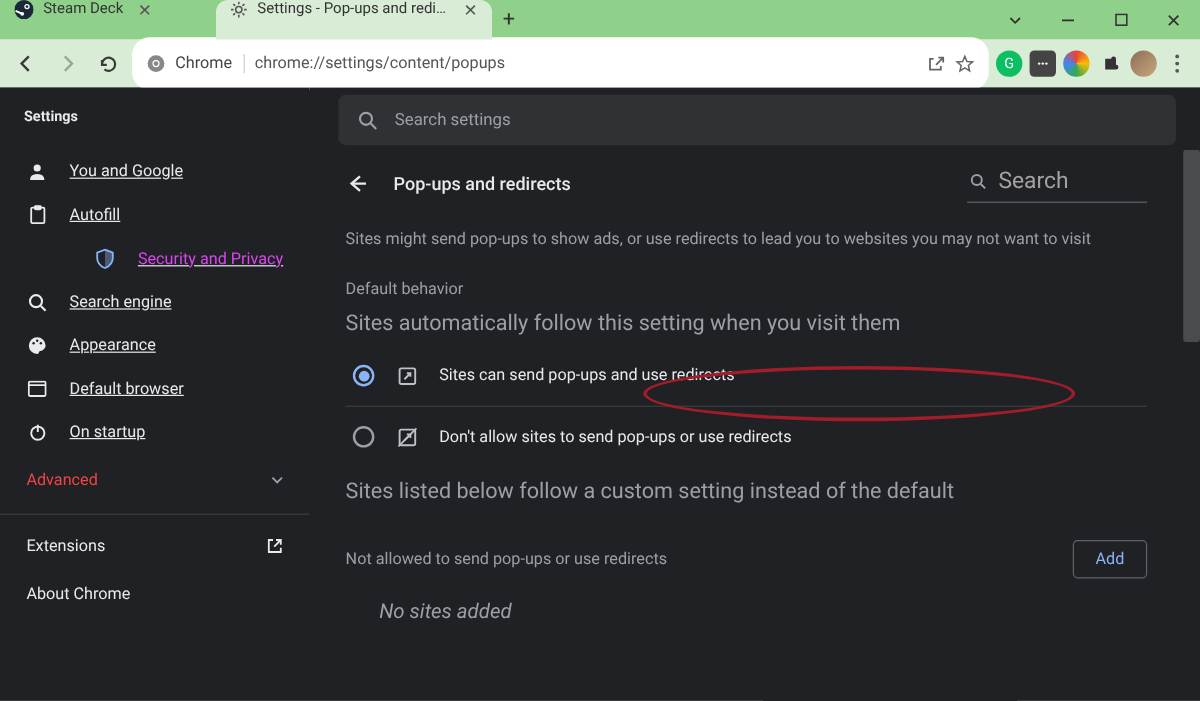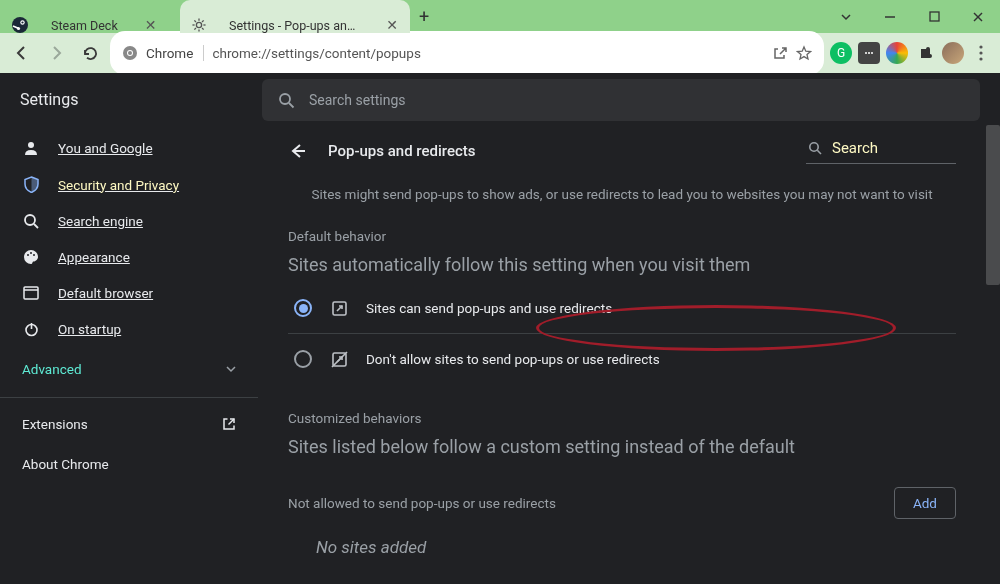--- a/index.html
+++ b/index.html
@@ -1,20 +1,20 @@
 <!DOCTYPE html>
 <html><head>
 <meta charset="utf-8">
 <style>
   * { box-sizing: border-box; margin: 0; padding: 0; font-family: "Segoe UI", Roboto, Arial, sans-serif; }
   body { width: 1000px; height: 584px; overflow: hidden; background: #fff; }
 
   
   .titlebar { height: 33px; background: #8fd18a; display: flex; align-items: stretch; }
-  .tab { display: flex; align-items: flex-end; gap: 23px; padding: 0 12px; font-size: 12.5px; color: #333; position: relative; }
+  .tab { display: flex; align-items: flex-start; gap: 8px; padding: 0 12px; font-size: 12.5px; color: #333; position: relative; }
   .tab.active { background: #d9ecd6; border-top-left-radius: 10px; border-top-right-radius: 10px; }
   .tab .favicon { width: 16px; height: 16px; display: flex; align-items: center; justify-content: center; }
   .tab .close { font-size: 14px; color: #555; margin-left: 4px; }
   .newtab { display: flex; align-items: center; justify-content: center; width: 28px; font-size: 18px; color: #333; }
   .title-spacer { flex: 1; }
   .winbtns { display: flex; align-items: center; }
   .winbtns .wb { width: 44px; display: flex; align-items: center; justify-content: center; font-size: 14px; color: #333; }
 
   
   .toolbar { height: 40px; background: #d9ecd6; display: flex; align-items: center; padding: 0 8px; gap: 6px; }
@@ -22,38 +22,38 @@
   .tb-btn.dis { color: #9aa89a; }
   .omnibox { flex: 1; height: 44px; background: #fff; border-radius: 15px; display: flex; align-items: center; padding: 0 12px; gap: 8px; font-size: 13.5px; color: #444; }
   .omnibox .chip { border-right: 1px solid #ccc; padding-right: 10px; color: #444; }
   .ext-icons { display: flex; align-items: center; gap: 6px; }
   .ext-icons .ei { width: 22px; height: 22px; border-radius: 50%; display: flex; align-items: center; justify-content: center; font-size: 12px; }
   .avatar { width: 22px; height: 22px; border-radius: 50%; background: linear-gradient(135deg,#8a6d5a,#c9a77a); }
 
   
   .app { display: flex; height: 511px; background: #202124; color: #e8eaed; }
   .leftcol { width: 258px; background: #202124; display: flex; flex-direction: column; }
-  .app-title { font-size: 16px; padding: 17px 20px; font-weight: 400; }
+  .app-title { font-size: 12px; padding: 17px 20px; font-weight: 700; }
   .nav { padding-top: 4px; text-decoration: underline; }
   .nav-item { display: flex; align-items: center; gap: 18px; padding: 10px 22px; font-size: 13.5px; color: #e8eaed; cursor: pointer; }
-  .nav-item.sel { color: #fef9c3; }
+  .nav-item.sel { color: #d946ef; justify-content: flex-end; }
   .nav-item .ni-icon { width: 18px; display: flex; justify-content: center; color: inherit; }
-  .adv { display: flex; justify-content: space-between; align-items: center; padding: 14px 22px; font-size: 13.5px; color: #5eead4; }
+  .adv { display: flex; justify-content: space-between; align-items: center; padding: 14px 22px; font-size: 13.5px; color: #ef4444; }
   .divider { height: 1px; background: #3c4043; margin: 6px 0; }
   .ext-row { display: flex; justify-content: space-between; align-items: center; padding: 12px 22px; font-size: 13.5px; }
   .about-row { padding: 12px 22px; font-size: 13.5px; }
 
   .maincol { flex: 1; background: #202124; display: flex; flex-direction: column; position: relative; }
-  .searchbar { margin: 6px 20px 0 4px; height: 42px; background: #303134; border-radius: 6px; display: flex; align-items: center; gap: 14px; padding: 0 16px; color: #9aa0a6; font-size: 14px; }
+  .searchbar { margin: 6px 20px 0 24px; height: 42px; background: #303134; border-radius: 6px; display: flex; align-items: center; gap: 14px; padding: 0 16px; color: #9aa0a6; font-size: 14px; }
   .content { padding: 16px 44px 0 30px; overflow-y: auto; }
   .page-head { display: flex; align-items: center; gap: 20px; }
   .page-head .back { color: #9aa0a6; font-size: 18px; }
   .page-head .ptitle { font-size: 15px; font-weight: 500; flex: 1; }
-  .page-search { display: flex; align-items: center; gap: 10px; border-bottom: 1px solid #5f6368; padding: 2px 2px 6px 2px; width: 150px; color: #fef9c3; font-size: 15px; }
-  .desc { color: #9aa0a6; font-size: 13.5px; margin-top: 22px; text-align: center; }
+  .page-search { display: flex; align-items: center; gap: 10px; border-bottom: 1px solid #5f6368; padding: 2px 2px 6px 2px; width: 150px; color: #a3a3a3; font-size: 19px; }
+  .desc { color: #9aa0a6; font-size: 13.5px; margin-top: 22px; }
   .sect-title { color: #9aa0a6; font-size: 13.5px; margin-top: 26px; }
   .sect-sub { color: #9aa0a6; font-size: 18px; margin-top: 10px; }
   .option-row { display: flex; align-items: center; gap: 18px; padding: 16px 6px; border-bottom: 1px solid #3c4043; font-size: 13.5px; }
   .option-row:last-of-type { border-bottom: none; }
   .radio { width: 18px; height: 18px; border-radius: 50%; border: 2px solid #9aa0a6; display: flex; align-items: center; justify-content: center; }
   .radio.sel { border-color: #8ab4f8; }
   .radio.sel::after { content: ""; width: 9px; height: 9px; border-radius: 50%; background: #8ab4f8; }
   .opt-icon { color: #bdc1c6; width: 18px; display: flex; justify-content: center; }
   .ring { position: absolute; border: 3px solid #a11d2a; border-radius: 50%; width: 360px; height: 46px; left: 278px; top: 232px; pointer-events: none; }
 
@@ -200,20 +200,29 @@
     <div class="app-title">Settings</div>
     <div class="nav">
       <div class="nav-item">
         <span class="ni-icon">
             <svg width="16" height="16" viewBox="0 0 16 16" fill="#e8eaed">
               <circle cx="8" cy="5" r="3"></circle>
               <path d="M2 15 Q2 10 8 10 Q14 10 14 15 Z"></path>
             </svg>
           </span>
         <span>You and Google</span>
+      </div>
+      <div class="nav-item">
+        <span class="ni-icon">
+            <svg width="15" height="16" viewBox="0 0 15 16" fill="none" stroke="#e8eaed" stroke-width="1.5">
+              <rect x="2" y="2" width="11" height="13" rx="1"></rect>
+              <rect x="5" y="0.5" width="5" height="3" rx="1" fill="#e8eaed"></rect>
+            </svg>
+          </span>
+        <span>Autofill</span>
       </div>
       <div class="nav-item sel">
         <span class="ni-icon">
             <svg width="15" height="17" viewBox="0 0 15 17">
               <path d="M7.5 1 L14 3.5 V8 C14 12 11 15 7.5 16.5 C4 15 1 12 1 8 V3.5 Z" fill="none" stroke="#8ab4f8" stroke-width="1.5"></path>
               <path d="M7.5 1 L7.5 16.5 M7.5 1 L14 3.5 V8 C14 12 11 15 7.5 16.5 Z" fill="#8ab4f8" opacity="0.4"></path>
             </svg>
           </span>
         <span>Security and Privacy</span>
       </div>
@@ -335,21 +344,20 @@
                 <rect x="2" y="2" width="13" height="13" rx="1.5"></rect>
                 <path d="M6 11 L11 6"></path>
                 <path d="M8 6 H11 V9"></path>
                 <line x1="1" y1="16" x2="16" y2="1"></line>
               </svg>
             </span>
           <span>Don't allow sites to send pop-ups or use redirects</span>
         </div>
       </div>
 
-      <div class="sect-title" style="margin-top:26px;">Customized behaviors</div>
       <div class="sect-sub">Sites listed below follow a custom setting instead of the default</div>
 
       <div class="cust-head">
         <span style="color:#9aa0a6;font-size:13.5px">Not allowed to send pop-ups or use redirects</span>
         <button class="addbtn">Add</button>
       </div>
       <div class="nosites">No sites added</div>
     </div>
 
     <div class="ring"></div>

